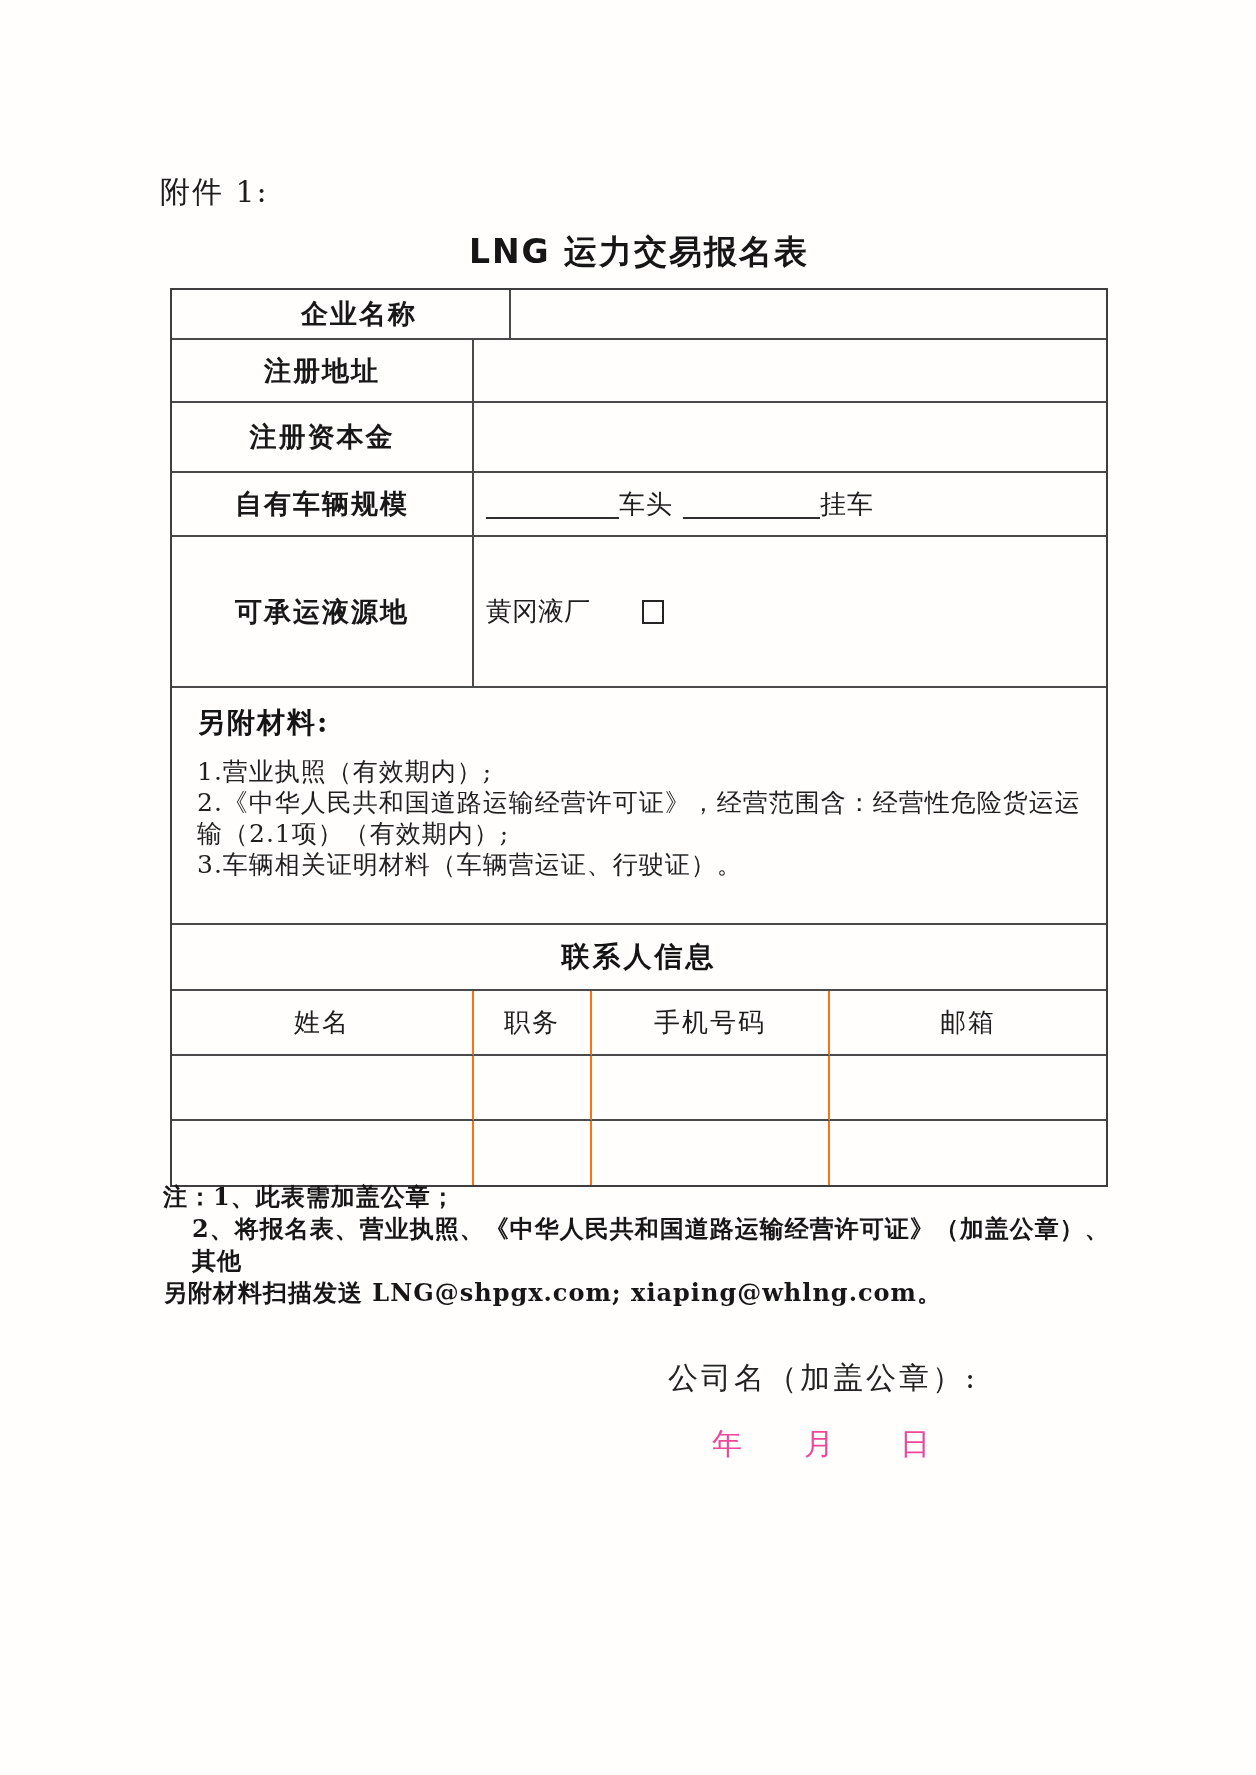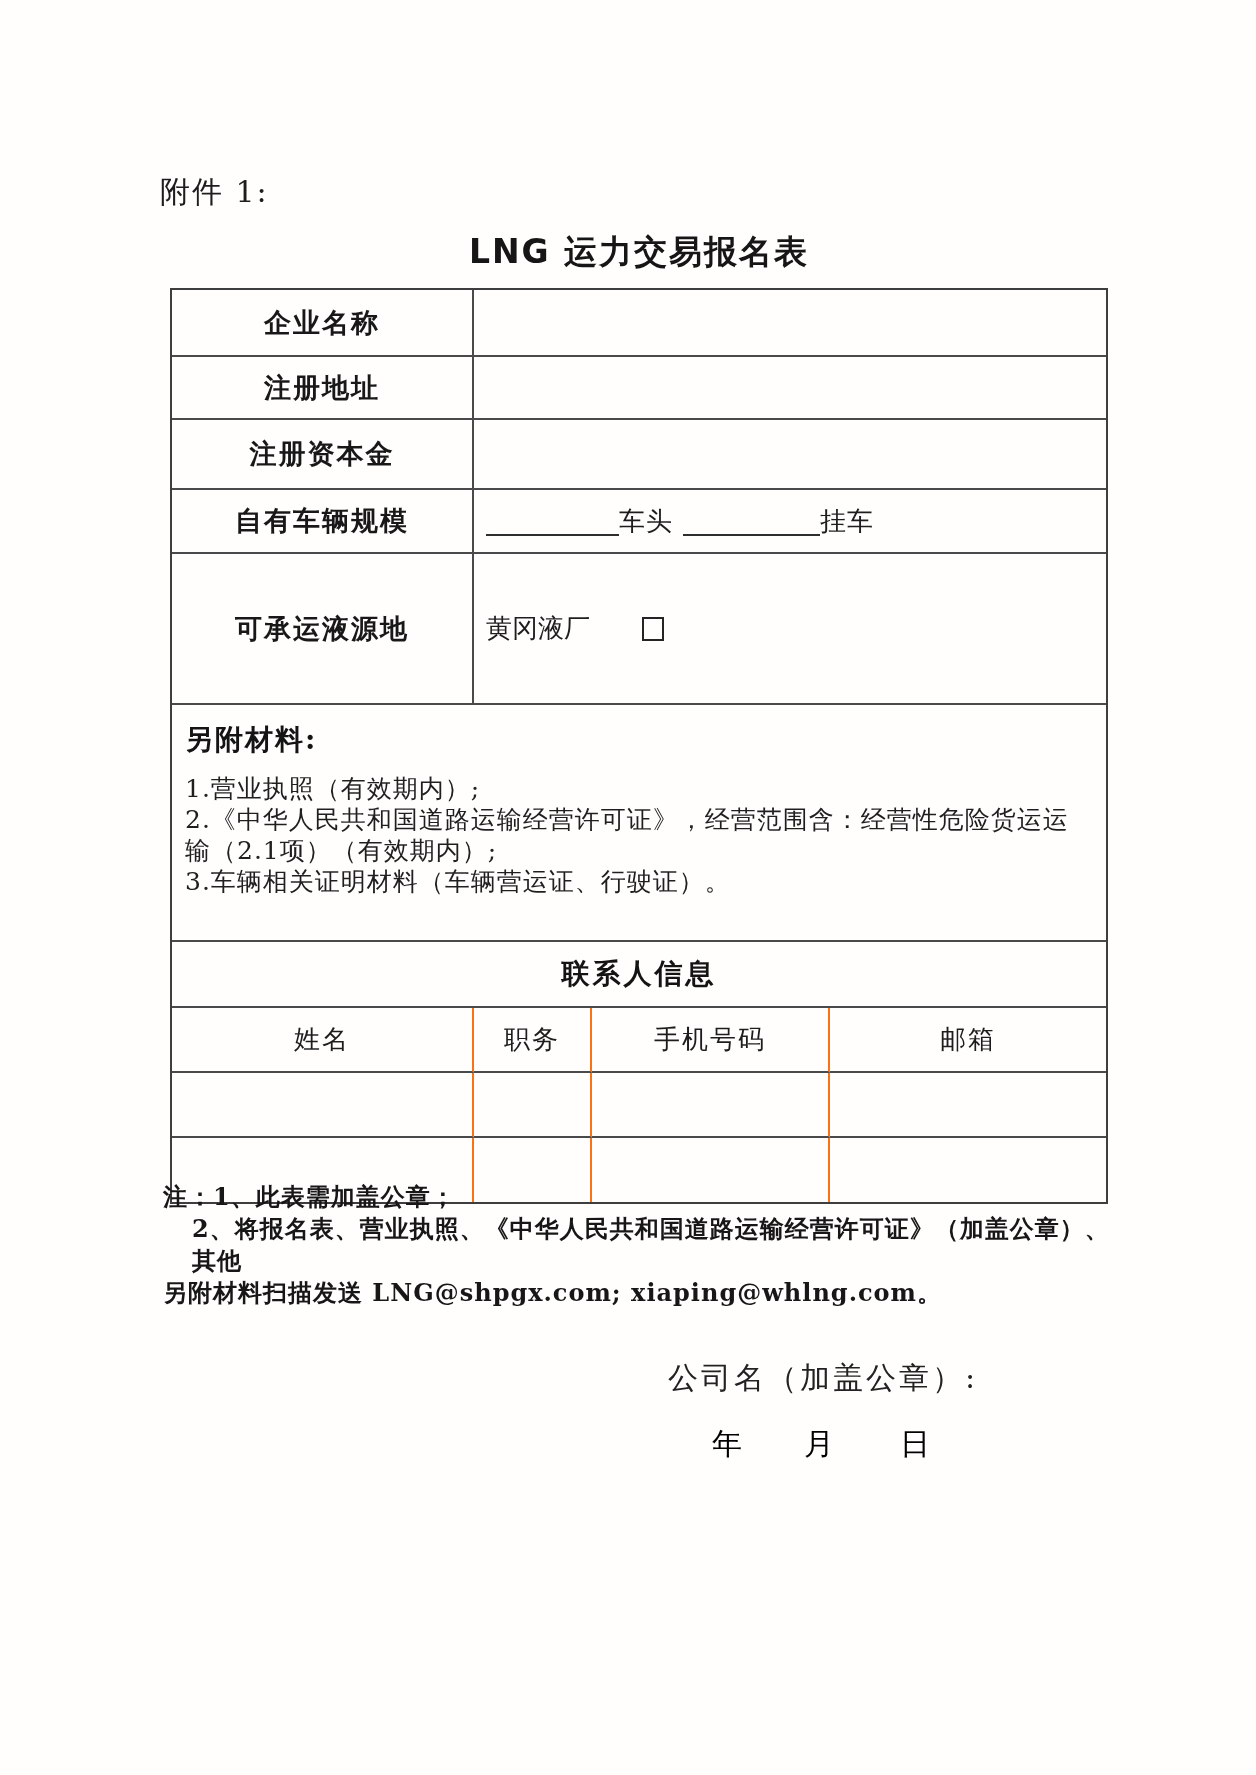--- a/index.html
+++ b/index.html
@@ -45,41 +45,41 @@
     font-size: 27px;
     letter-spacing: 2px;
     color: #181818;
   }
   .value-cell {
     flex: 1 1 auto;
     display: flex; align-items: center;
     padding-left: 12px;
     font-size: 26px;
   }
-  .h67 { height: 65px; } .h65 { height: 63px; } .h68 { height: 70px; }
+  .h67 { height: 48px; padding-left: 37px; } .h65 { height: 63px; } .h68 { height: 70px; }
   .h66 { height: 64px; } .h153 { height: 151px; }
   .blank-line {
     display: inline-block;
     border-bottom: 2px solid #2e2e2e;
     height: 30px;
   }
   .blank-tractor { width: 133px; }
   .blank-trailer { width: 137px; margin-left: 10px; }
   .unit-text { font-size: 26px; letter-spacing: 1px; }
   .checkbox {
     display: inline-block;
     width: 22px; height: 24px;
     border: 2px solid #242424;
     margin-left: 52px;
     vertical-align: middle;
   }
   .materials-cell {
     border-top: 2px solid #4a4a4a;
     height: 196px;
-    padding: 16px 14px 0 13px;
+    padding: 16px 14px 0 25px;
   }
   .materials-heading {
     font-weight: 700;
     font-size: 28px;
     letter-spacing: 2px;
     margin-bottom: 14px;
     color: #141414;
   }
   .materials-item {
     font-size: 25px;
@@ -128,21 +128,21 @@
     position: absolute;
     left: 668px; top: 1358px;
     font-size: 30px;
     letter-spacing: 3px;
     color: #222;
   }
   .signature-date {
     position: absolute;
     left: 712px; top: 1424px;
     font-size: 30px;
-    color: #000000;
+    color: #ec4899;
   }
   .signature-date .gap1 { margin-left: 62px; }
   .signature-date .gap2 { margin-left: 66px; }
 </style>
 </head>
 <body>
 
 <div class="page">
 
   <div class="attachment">附件 1:</div>

